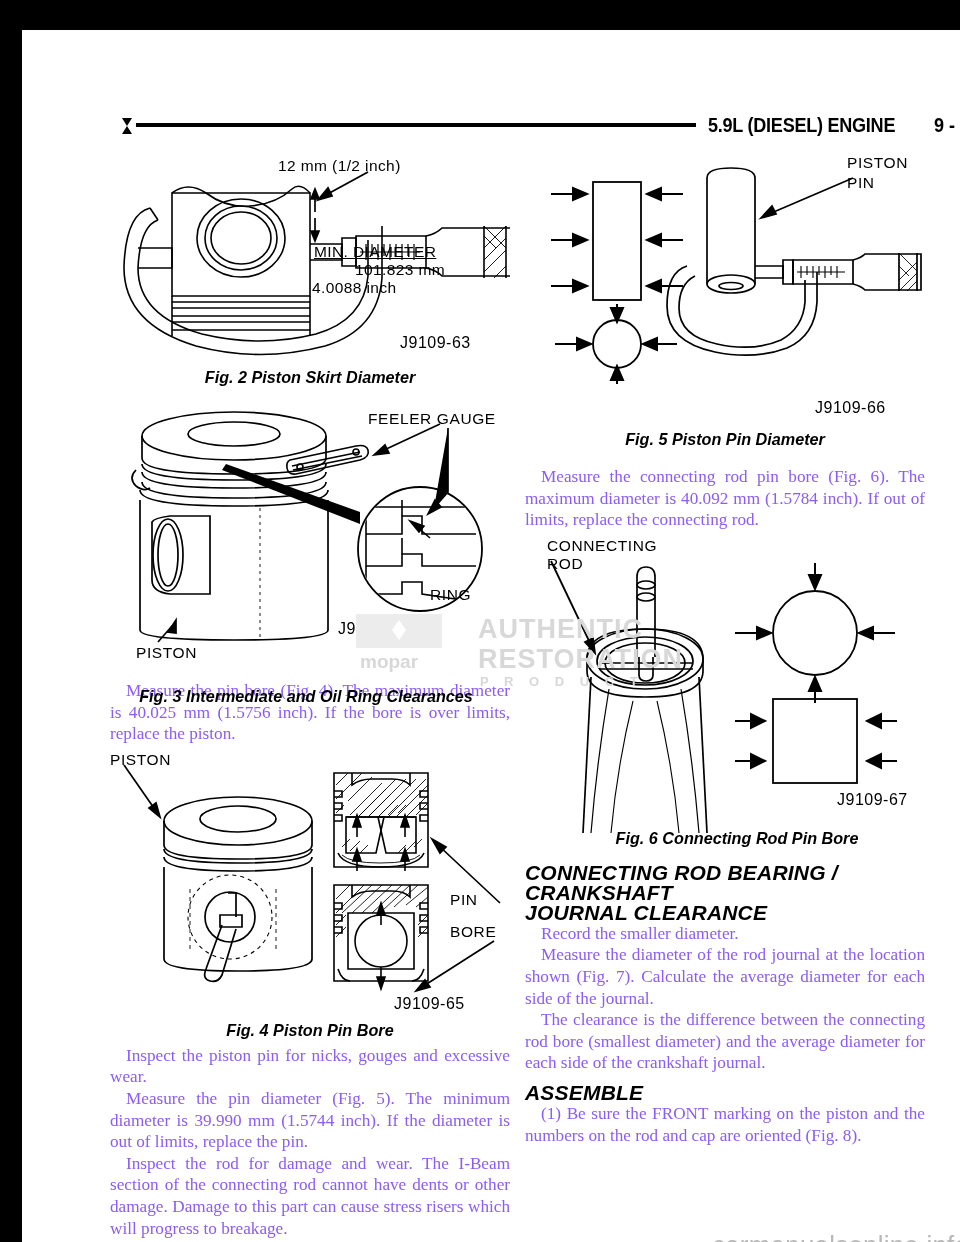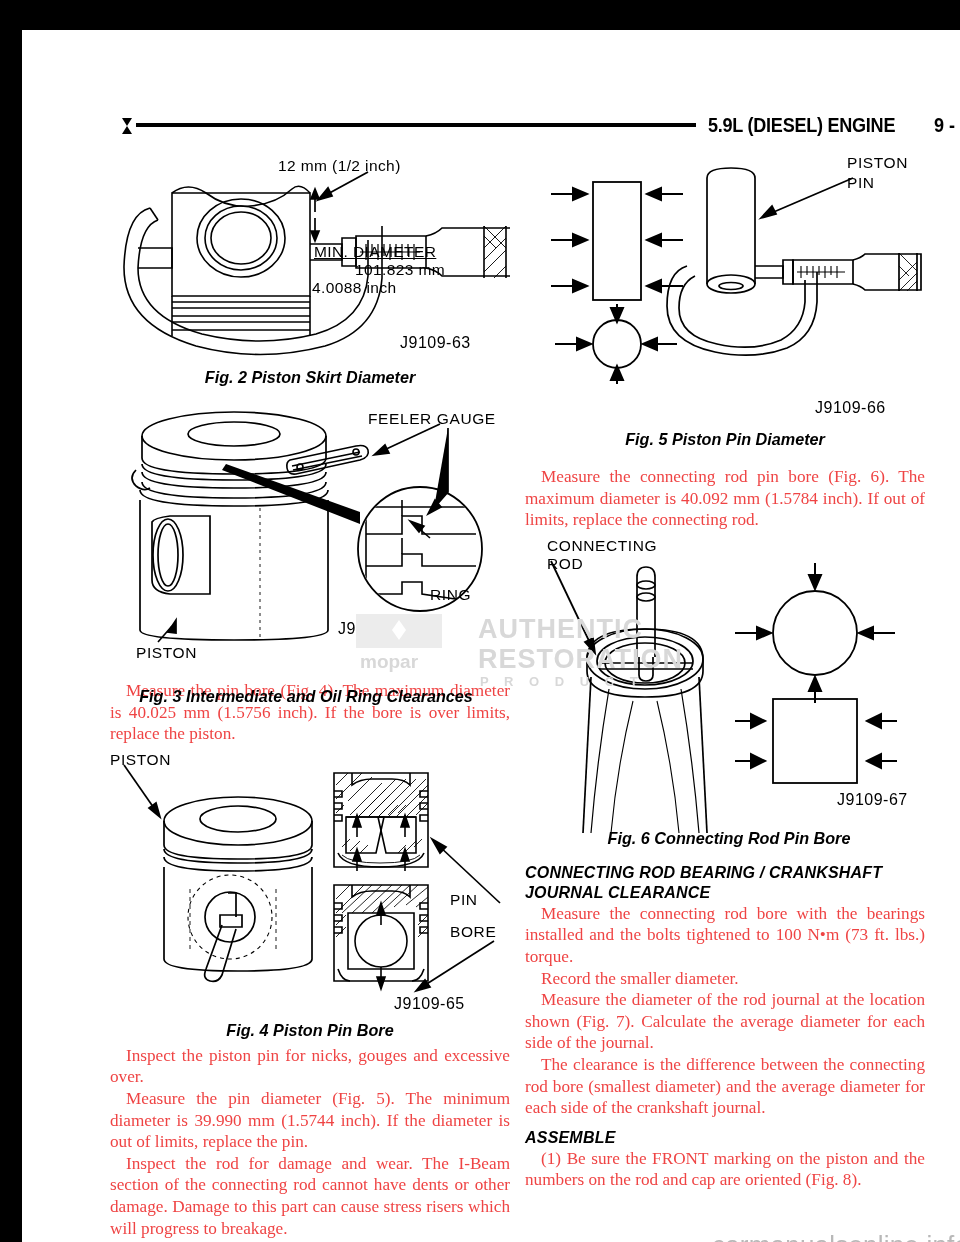--- a/index.html
+++ b/index.html
@@ -80,30 +80,30 @@
   #col-right { left: 503px; top: 126px; }
 
   
   p.body {
     margin: 0;
     font-family: "Liberation Serif", serif;
     font-size: 17.2px;
     line-height: 21.6px;
     text-align: justify;
     text-indent: 16px;
-    color: #ef4444;
+    color: #8b5cf6;
   }
   .blockgap { height: 9px; }
 
   h3.section {
     margin: 0;
     font-family: "Liberation Sans", sans-serif;
     font-style: italic;
     font-weight: bold;
-    font-size: 16px;
+    font-size: 21px;
     line-height: 20px;
     letter-spacing: 0.2px;
     color: #000;
   }
 
   
   .fig { position: relative; }
   .figcap {
     font-family: "Liberation Sans", sans-serif;
     font-style: italic;
@@ -411,21 +411,21 @@
           <polygon points="306,236 320,232 315,225"></polygon>
         </g>
       </svg>
       <div class="figlabel" style="left:0px; top:-4px;">PISTON</div>
       <div class="figlabel" style="left:340px; top:136px;">PIN</div>
       <div class="figlabel" style="left:340px; top:168px;">BORE</div>
       <div class="figcode" style="position:absolute; left:284px; top:240px;">J9109-65</div>
       <div class="figcap" style="position:absolute; left:0; top:266px; width:400px;">Fig. 4 Piston Pin Bore</div>
     </div>
 
-    <p class="body">Inspect the piston pin for nicks, gouges and excessive over.</p>
+    <p class="body">Inspect the piston pin for nicks, gouges and excessive wear.</p>
     <p class="body">Measure the pin diameter (Fig. 5). The minimum diameter is 39.990 mm (1.5744 inch). If the diameter is out of limits, replace the pin.</p>
     <p class="body">Inspect the rod for damage and wear. The I-Beam section of the connecting rod cannot have dents or other damage. Damage to this part can cause stress risers which will progress to breakage.</p>
   </div>
 
   <div class="col" id="col-right">
 
     <div class="fig" style="height:310px;">
       <svg width="400" height="280" viewBox="0 0 400 280">
 
         <g fill="none" stroke="#000" stroke-width="1.8">
@@ -542,27 +542,26 @@
             <polygon points="240,220 226,213 226,227"></polygon>
           <path d="M372 180 L354 180"></path>
             <polygon points="342,180 356,173 356,187"></polygon>
           <path d="M372 220 L354 220"></path>
             <polygon points="342,220 356,213 356,227"></polygon>
         </g>
       </svg>
       <div class="figlabel" style="left:22px; top:-4px;">CONNECTING</div>
       <div class="figlabel" style="left:22px; top:14px;">ROD</div>
       <div class="figcode" style="position:absolute; left:312px; top:250px;">J9109-67</div>
-      <div class="figcap" style="position:absolute; left:4px; top:288px; width:400px;font-style:italic;">Fig. 6 Connecting Rod Pin Bore</div>
+      <div class="figcap" style="position:absolute; left:12px; top:288px; width:400px;font-style:italic;">Fig. 6 Connecting Rod Pin Bore</div>
     </div>
 
     <h3 class="section">CONNECTING ROD BEARING / CRANKSHAFT</h3>
     <h3 class="section">JOURNAL CLEARANCE</h3>
 
-    <p class="body">Measure the connecting rod bore with the bearings installed and the bolts tightened to 100 N•m (73 ft. lbs.) torque.</p>
     <p class="body">Record the smaller diameter.</p>
     <p class="body">Measure the diameter of the rod journal at the location shown (Fig. 7). Calculate the average diameter for each side of the journal.</p>
     <p class="body">The clearance is the difference between the connecting rod bore (smallest diameter) and the average diameter for each side of the crankshaft journal.</p>
 
     <div class="blockgap"></div>
     <h3 class="section">ASSEMBLE</h3>
     <p class="body">(1) Be sure the FRONT marking on the piston and the numbers on the rod and cap are oriented (Fig. 8).</p>
   </div>
 
   <svg id="wm-mopar" viewBox="0 0 330 82">

